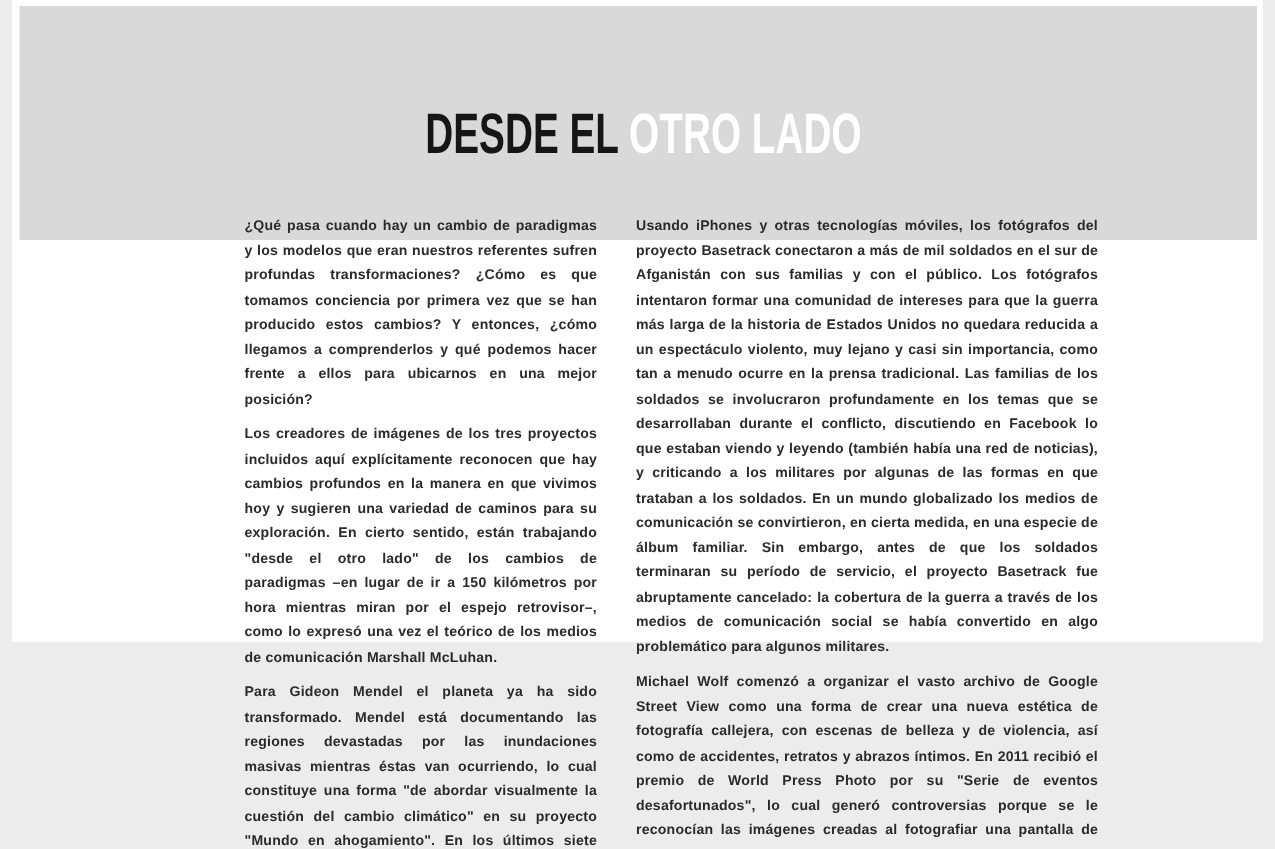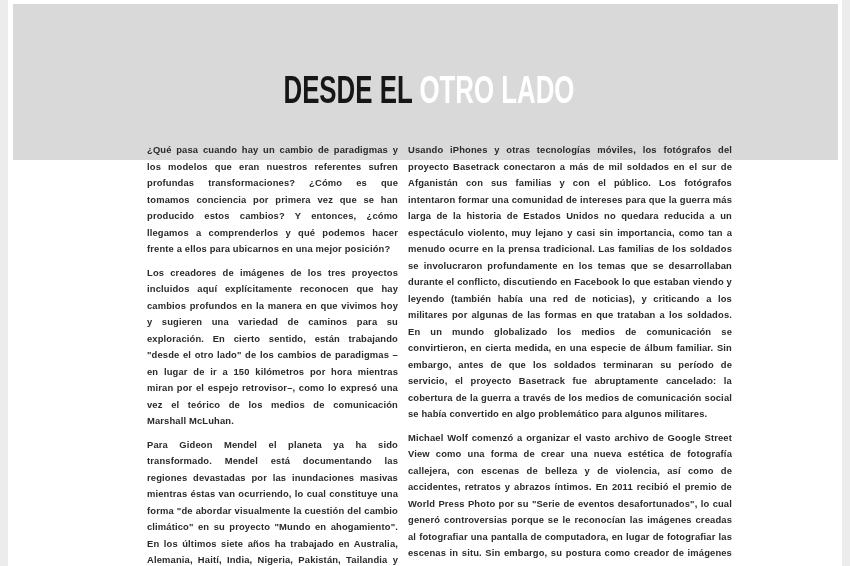--- a/index.html
+++ b/index.html
@@ -3,21 +3,21 @@
 <meta charset="utf-8">
 <style>
   html, body { margin: 0; padding: 0; }
   body {
     width: 850px; height: 566px; overflow: hidden;
     background: #ececec;
     font-family: "Liberation Sans", sans-serif;
     position: relative;
   }
   .page {
-    position: absolute; left: 8px; top: 0; width: 834px; height: 566px;
+    position: absolute; left: 8px; top: 0; width: 834px; height: 428px;
     background: #ffffff;
   }
   .header-band {
     position: absolute; left: 5px; top: 4px; width: 825px; height: 156px;
     background: #d9d9d9;
   }
   .title {
     position: absolute; left: 0; top: 70px; width: 842px;
     text-align: center;
     font-family: "Liberation Sans", sans-serif;
@@ -35,21 +35,21 @@
   .col {
     position: absolute; top: 142px;
     font-family: "Liberation Sans", sans-serif;
     font-size: 9.4px; line-height: 16.5px;
     color: #2a2a2a; font-weight: bold;
     text-align: justify;
     letter-spacing: 0.15px;
   }
   .col-left { left: 139px; width: 251px; }
   .col-right { left: 400px; width: 324px; }
-  .col p { margin: 0 0 7px 0; }
+  .col p { margin: 0 0 7px 16px; }
 </style>
 </head>
 <body>
 
 <div class="page">
   <div class="header-band"></div>
 
   <h1 class="title" style="margin:0;">
     <span class="title-inner">
       <span class="dark">DESDE EL</span>

